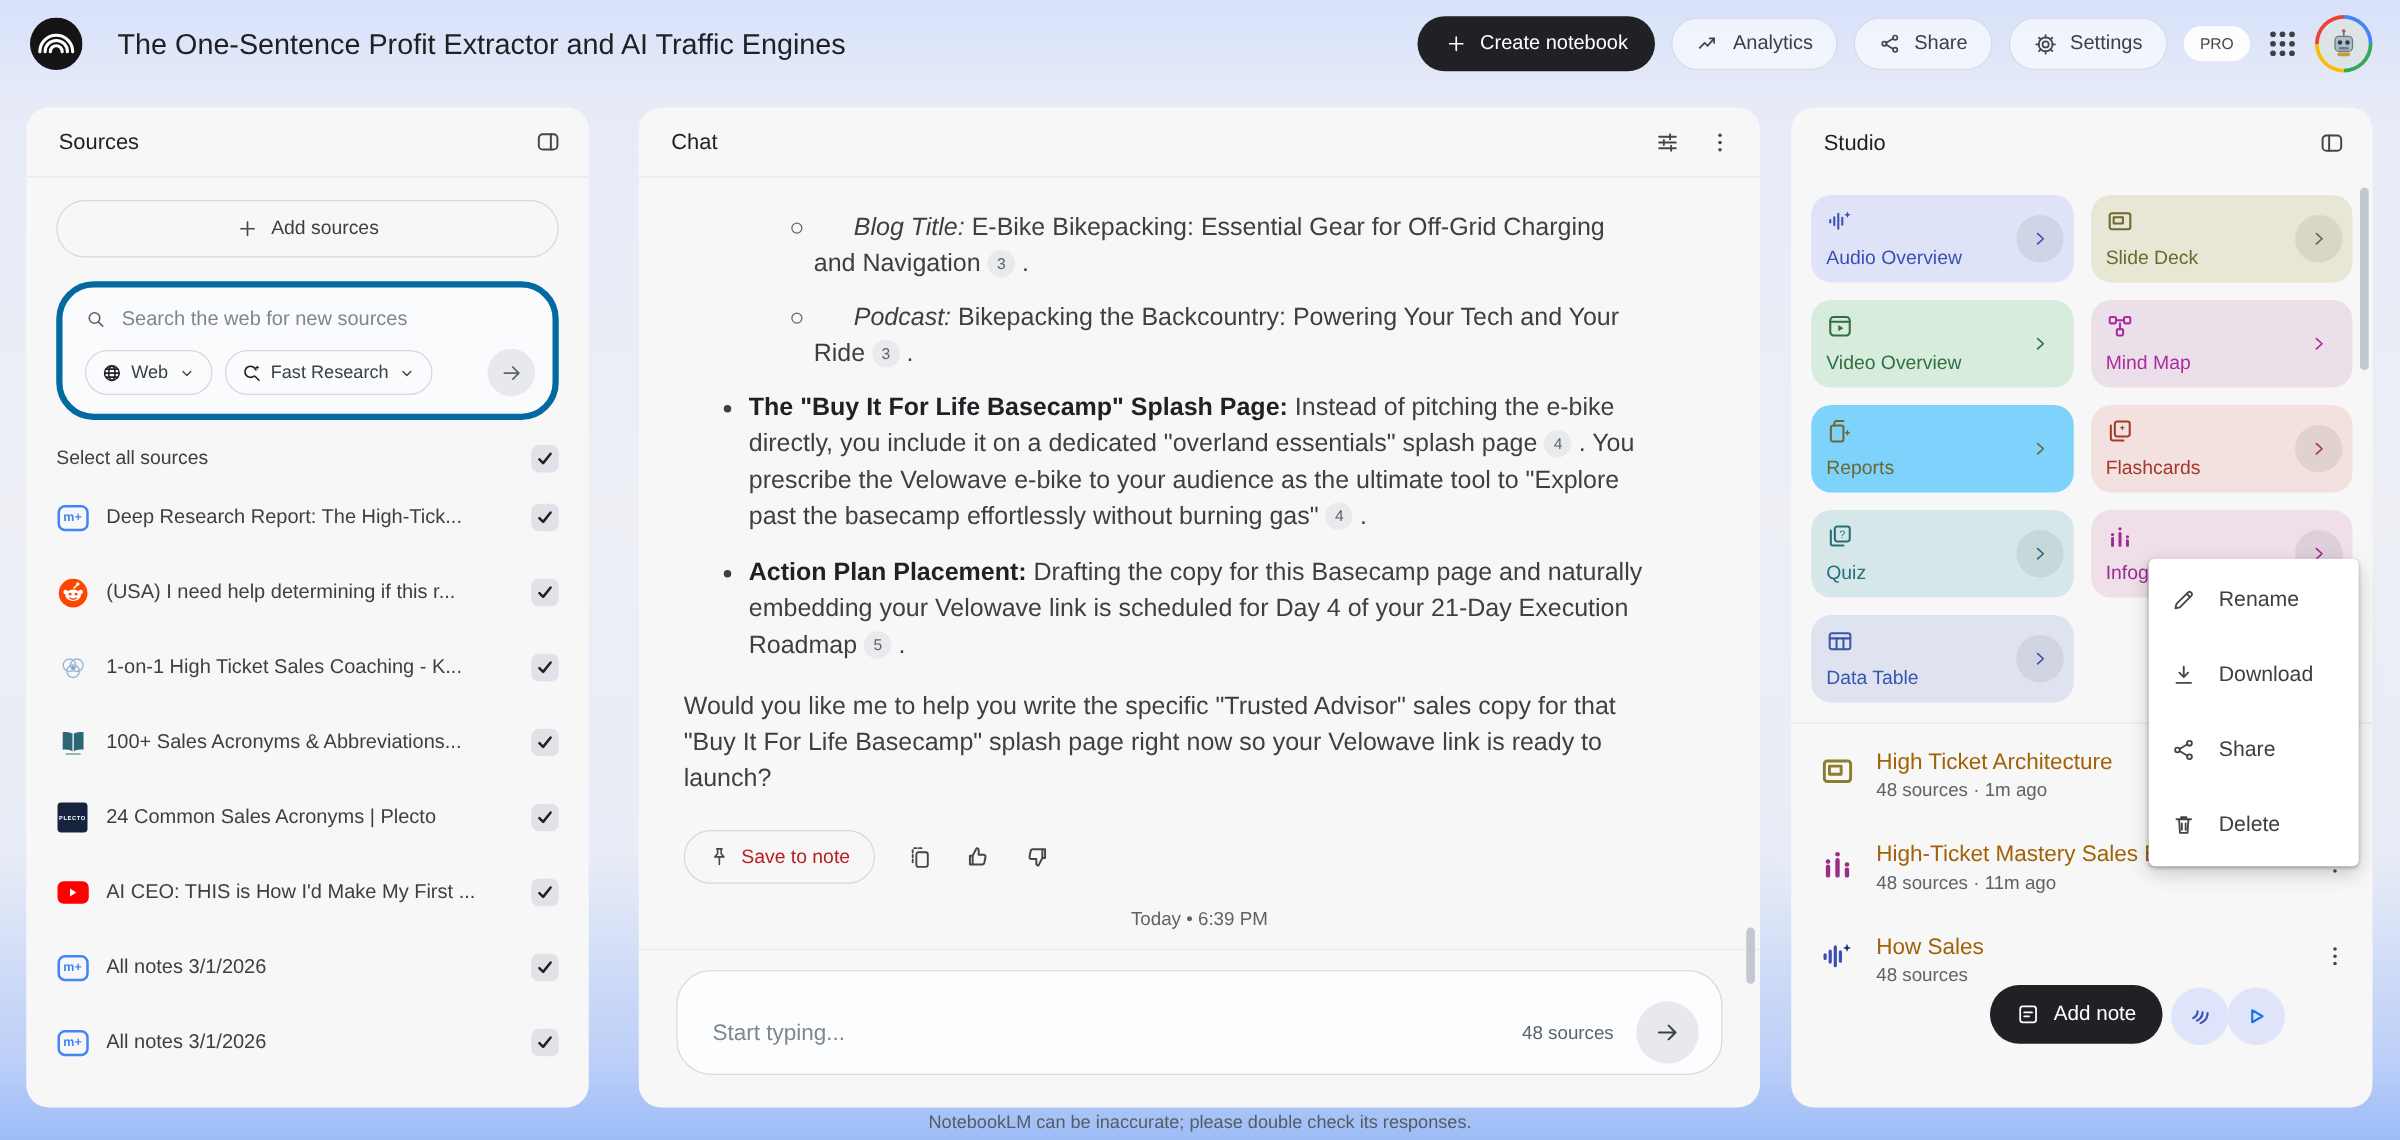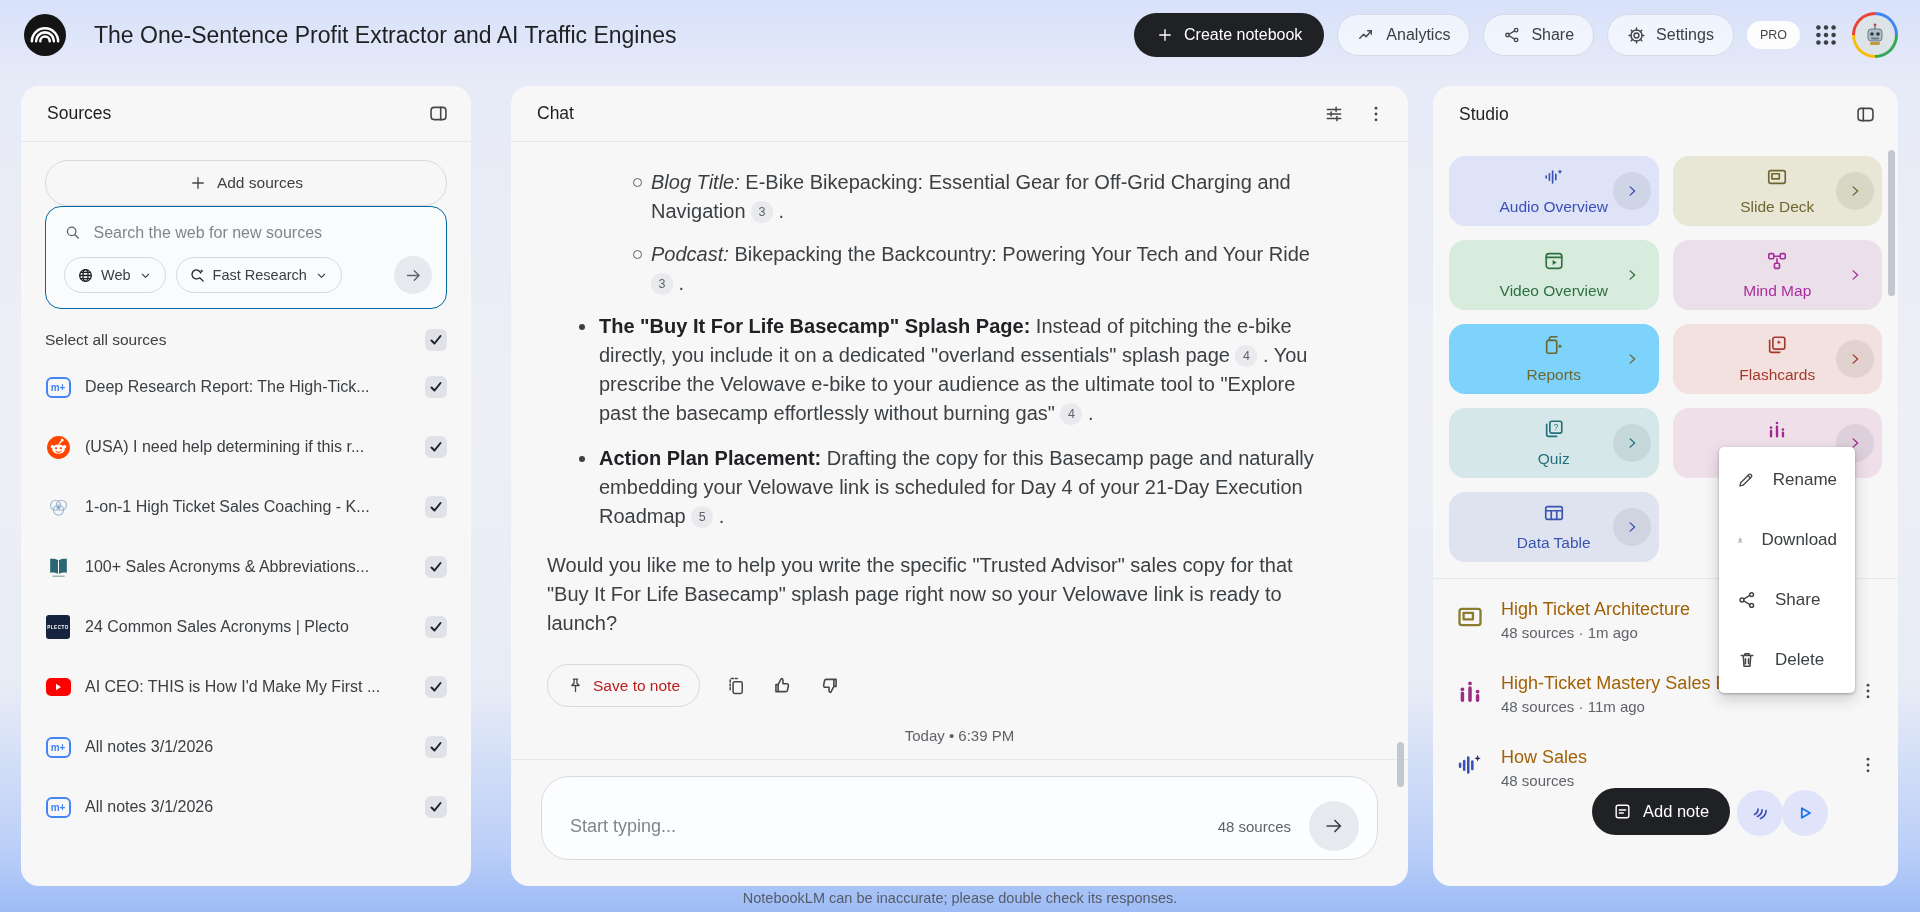--- a/index.html
+++ b/index.html
@@ -25,21 +25,21 @@
   .p-src { left:21px; width:450px; }
   .p-chat { left:511px; width:897px; }
   .p-studio { left:1433px; width:465px; }
   .p-head { height:56px; display:flex; align-items:center; justify-content:space-between; padding:0 22px 0 26px; font-size:17.5px; color:#1f1f1f; }
   .p-head.line { border-bottom:1px solid #e7e8ec; }
   .ic { stroke:#444746; fill:none; stroke-width:1.8; stroke-linecap:round; stroke-linejoin:round; }
   .icbtn { cursor:pointer; display:flex; align-items:center; }
 
   
   .add-src { margin:18px 24px 0; height:46px; border:1px solid #d5d8dd; border-radius:24px; display:flex; align-items:center; justify-content:center; gap:10px; font-size:15.5px; color:#3c4043; cursor:pointer; }
-  .search-card { margin:0 24px 0; border:1px solid #0369a1; border-radius:16px; background:#fafbfc; padding:14px 14px 14px 18px; }
+  .search-card { margin:19px 24px 0; border:5px solid #0369a1; border-radius:30px; background:#fafbfc; padding:14px 14px 14px 18px; }
   .search-row { display:flex; align-items:center; gap:12px; padding:2px 4px 14px 0; }
   .search-row input { border:none; outline:none; background:transparent; font-family:inherit; font-size:16px; color:#3c4043; width:100%; }
   .search-row input::placeholder { color:#80868b; }
   .chip-row { display:flex; align-items:center; gap:10px; }
   .chip { display:flex; align-items:center; gap:7px; height:36px; padding:0 12px; border:1px solid #d5d8dd; border-radius:19px; font-size:14.5px; color:#3c4043; cursor:pointer; background:#fafbfc; }
   .go-btn { margin-left:auto; width:38px; height:38px; border-radius:50%; background:#e7e9ee; display:flex; align-items:center; justify-content:center; cursor:pointer; }
   .sel-row { margin:20px 24px 6px; display:flex; align-items:center; justify-content:space-between; font-size:15.5px; color:#3c4043; }
   .cbx { width:22px; height:22px; border-radius:6px; background:#e0e2e8; display:flex; align-items:center; justify-content:center; cursor:pointer; }
   .src-row { height:60px; padding:0 24px; display:flex; align-items:center; gap:14px; cursor:pointer; }
   .src-ic { width:26px; height:26px; flex:0 0 auto; display:flex; align-items:center; justify-content:center; }
@@ -47,38 +47,38 @@
   .ico-note { width:25px; height:21px; border:2px solid #4285f4; border-radius:6px; color:#4285f4; font-size:10px; font-weight:700; display:flex; align-items:center; justify-content:center; }
   .ico-plecto { width:24px; height:24px; background:#16233f; border-radius:3px; color:#fff; font-size:4.6px; font-weight:700; letter-spacing:.5px; display:flex; align-items:center; justify-content:center; }
   .ico-yt { width:25px; height:18px; background:#ff0000; border-radius:5px; display:flex; align-items:center; justify-content:center; }
 
   
   .chat-body { padding:26px 92px 0 36px; font-size:20px; line-height:29px; color:#3c4043; }
   .sub-b { position:relative; padding-left:104px; margin-bottom:14px; }
   .sub-b::before { content:""; position:absolute; left:86px; top:10px; width:7px; height:7px; border:1.6px solid #5f6368; border-radius:50%; }
   .blt { position:relative; padding-left:52px; margin-bottom:16px; }
   .blt::before { content:""; position:absolute; left:32px; top:12px; width:6px; height:6px; background:#3c4043; border-radius:50%; }
-  .it { font-style:italic; }
+  .it { font-style:italic;margin-left:32px; }
   .bd { font-weight:700; color:#202124; }
   .cite { display:inline-block; width:22px; height:22px; border-radius:50%; background:#e9eaee; color:#5f6368; font-size:12.5px; line-height:22px; text-align:center; vertical-align:2px; cursor:pointer; }
   .closing { margin:20px 0 0 0; }
   .save-row { display:flex; align-items:center; gap:26px; margin-top:26px; }
   .save-btn { display:flex; align-items:center; gap:9px; height:43px; padding:16px 19px; border:1px solid #d5d8dd; border-radius:22px; font-size:15.5px; color:#b91c1c; cursor:pointer; }
   .chat-ts { position:absolute; left:0; right:0; bottom:142px; text-align:center; font-size:15px; color:#5f6368; }
   .chat-bottom { position:absolute; left:0; right:0; bottom:0; border-top:1px solid #e8e9ed; padding:16px 30px 26px; }
   .chat-input { height:84px; border:1px solid #d8dade; border-radius:28px; background:#fcfdfe; display:flex; align-items:center; padding:16px 18px 0 28px; gap:18px; }
   .chat-input input { flex:1 1 auto; border:none; outline:none; background:transparent; font-family:inherit; font-size:18px; color:#3c4043; }
   .chat-input input::placeholder { color:#80868b; }
   .src-count { font-size:15px; color:#5f6368; white-space:nowrap; }
   .send-btn { width:50px; height:50px; border-radius:50%; background:#e7e9ee; display:flex; align-items:center; justify-content:center; cursor:pointer; }
   .chat-scroll { position:absolute; right:4px; bottom:99px; width:7px; height:45px; border-radius:4px; background:#c3c7cf; }
 
   
   .cards { padding:14px 16px 0; display:grid; grid-template-columns:1fr 1fr; gap:14px; }
-  .card { position:relative; height:70px; border-radius:16px; padding:10px 12px; cursor:pointer; display:flex; flex-direction:column; justify-content:space-between;align-items:center; }
+  .card { position:relative; height:70px; border-radius:16px; padding:10px 12px; cursor:pointer; display:flex; flex-direction:column; justify-content:space-between; }
   .card .lbl { font-size:15.5px; font-weight:500; }
   .card svg { stroke:currentColor; fill:none; stroke-width:1.8; stroke-linecap:round; stroke-linejoin:round; }
   .chev { position:absolute; right:8px; top:50%; transform:translateY(-50%); width:38px; height:38px; display:flex; align-items:center; justify-content:center; border-radius:50%; }
   .chev.circ { background:rgba(60,64,67,.09); }
   .c-audio { background:#dfe3f7; color:#3a50b5; }
   .c-slide { background:#e8e6d4; color:#6d6730; }
   .c-video { background:#d8ecdd; color:#2f7040; }
   .c-mind  { background:#ebdfe9; color:#aa2d9f; }
   .c-rep   { background:#7dd3fc; color:#6d6730; }
   .c-flash { background:#f2e1de; color:#a7392c; }
@@ -89,21 +89,21 @@
   .out-row { display:flex; align-items:flex-start; gap:16px; padding:16px 20px 16px 22px; cursor:pointer; }
   .out-ic { width:30px; height:30px; flex:0 0 auto; display:flex; align-items:center; justify-content:center; margin-top:3px; }
   .out-ic svg { stroke:currentColor; fill:none; stroke-width:1.8; stroke-linecap:round; stroke-linejoin:round; }
   .out-tx { flex:1 1 auto; min-width:0; }
   .out-title { font-size:18px; color:#a16207; font-weight:500; white-space:nowrap; overflow:hidden; }
   .out-meta { font-size:15px; color:#5f6368; margin-top:4px; }
   .kebab { flex:0 0 auto; margin-top:8px; cursor:pointer; }
   .studio-scroll { position:absolute; left:1888px; top:150px; width:7px; height:146px; border-radius:4px; background:#c3c7cf; }
 
   
-  .menu { position:absolute; left:1719px; top:447px; width:136px; background:#fff; border-radius:5px; box-shadow:0 1px 3px rgba(0,0,0,.28), 0 6px 16px rgba(0,0,0,.18); padding:3px 0; z-index:30; }
+  .menu { position:absolute; left:1719px; top:447px; width:168px; background:#fff; border-radius:5px; box-shadow:0 1px 3px rgba(0,0,0,.28), 0 6px 16px rgba(0,0,0,.18); padding:3px 0; z-index:30; }
   .menu-it { height:60px; display:flex; align-items:center; gap:18px; padding:0 18px; font-size:17px; color:#3c4043; cursor:pointer; }
   .add-note { position:absolute; left:1592px; top:788px; height:47px; padding:0 21px; background:#202124; color:#fff; border-radius:24px; display:flex; align-items:center; gap:11px; font-size:16.5px; font-weight:500; cursor:pointer; z-index:20; }
   .round-act { position:absolute; top:790px; width:46px; height:46px; border-radius:50%; background:#dfe4fb; display:flex; align-items:center; justify-content:center; cursor:pointer; z-index:20; }
   .disclaimer { position:absolute; left:0; right:0; bottom:6px; text-align:center; font-size:14.5px; color:#565b66; }
 </style>
 </head>
 <body>
 
 <div class="hdr">
   <svg class="logo" viewBox="0 0 40 40">

